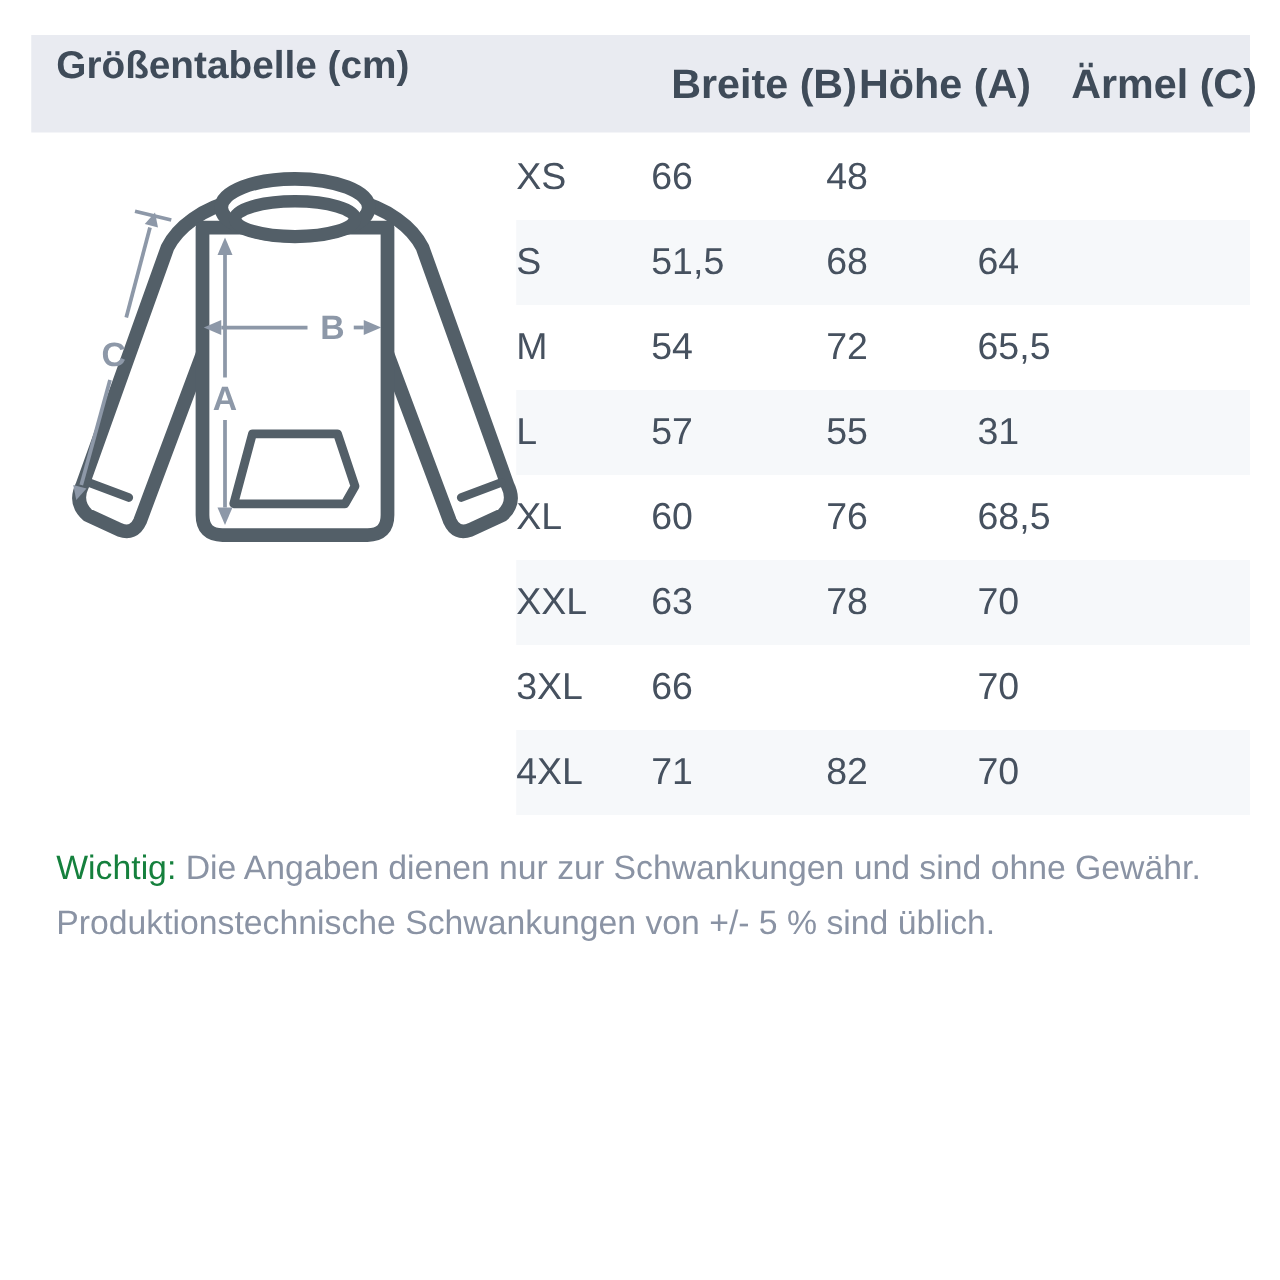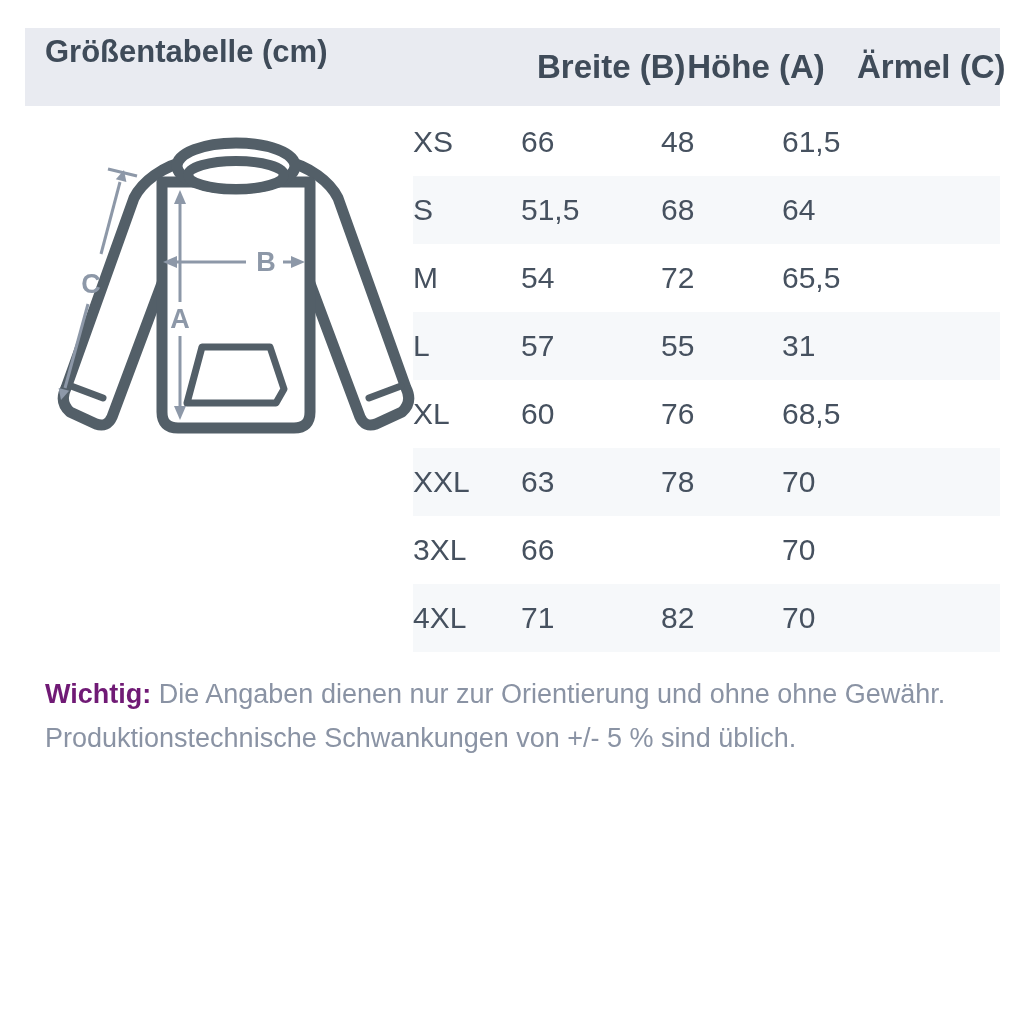--- a/index.html
+++ b/index.html
@@ -25,21 +25,21 @@
   .row:nth-child(even){background:#f6f8fa;}
   .cell{
     position:absolute;top:0;width:144px;height:68px;line-height:68px;text-align:left;
     font-size:30px;color:#46515f;white-space:nowrap;
   }
   .c1{left:0px;}
   .c2{left:108px;}
   .c3{left:248px;}
   .c4{left:369px;}
   .footer{position:absolute;left:45px;top:672px;width:940px;font-size:27px;line-height:44px;color:#8a93a4;}
-  .fbold{font-weight:bold;color:#701a75;text-align:right;}
+  .fbold{font-weight:normal;color:#15803d;text-align:right;}
   .arrow-label{
     font-family:"Liberation Sans","DejaVu Sans",sans-serif;
     font-size:27px;font-weight:bold;fill:#8d98a8;text-anchor:middle;dominant-baseline:central;
   }
 </style>
 </head>
 <body>
 
 <div class="canvas">
 
@@ -82,21 +82,20 @@
     <text class="arrow-label" x="140" y="189">A</text>
     <text class="arrow-label" x="226" y="132">B</text>
     <text class="arrow-label" x="51" y="154">C</text>
   </svg>
 
   <div class="rows" id="rows">
       <div class="row">
         <span class="cell c1">XS</span>
         <span class="cell c2">66</span>
         <span class="cell c3">48</span>
-        <span class="cell c4">61,5</span>
       </div>
       <div class="row">
         <span class="cell c1">S</span>
         <span class="cell c2">51,5</span>
         <span class="cell c3">68</span>
         <span class="cell c4">64</span>
       </div>
       <div class="row">
         <span class="cell c1">M</span>
         <span class="cell c2">54</span>
@@ -128,17 +127,17 @@
       </div>
       <div class="row">
         <span class="cell c1">4XL</span>
         <span class="cell c2">71</span>
         <span class="cell c3">82</span>
         <span class="cell c4">70</span>
       </div>
     </div>
 
   <div class="footer">
-    <div class="fline"><span class="fbold">Wichtig:</span> <span>Die Angaben dienen nur zur Orientierung und ohne ohne Gewähr.</span></div>
+    <div class="fline"><span class="fbold">Wichtig:</span> <span>Die Angaben dienen nur zur Schwankungen und sind ohne Gewähr.</span></div>
     <div class="fline">Produktionstechnische Schwankungen von +/- 5 % sind üblich.</div>
   </div>
 
 </div>
 
 </body></html>

